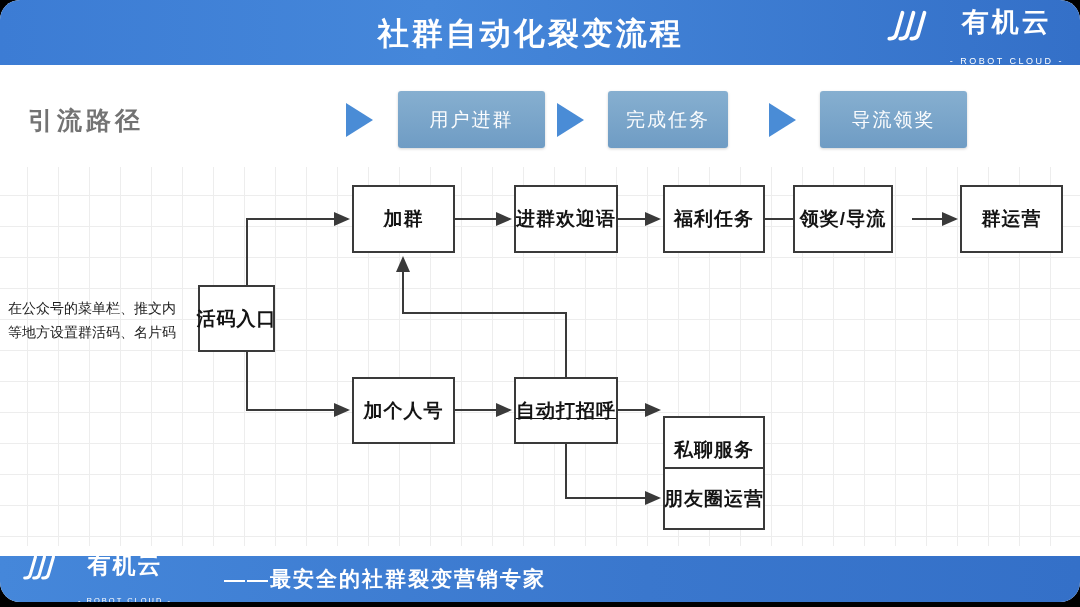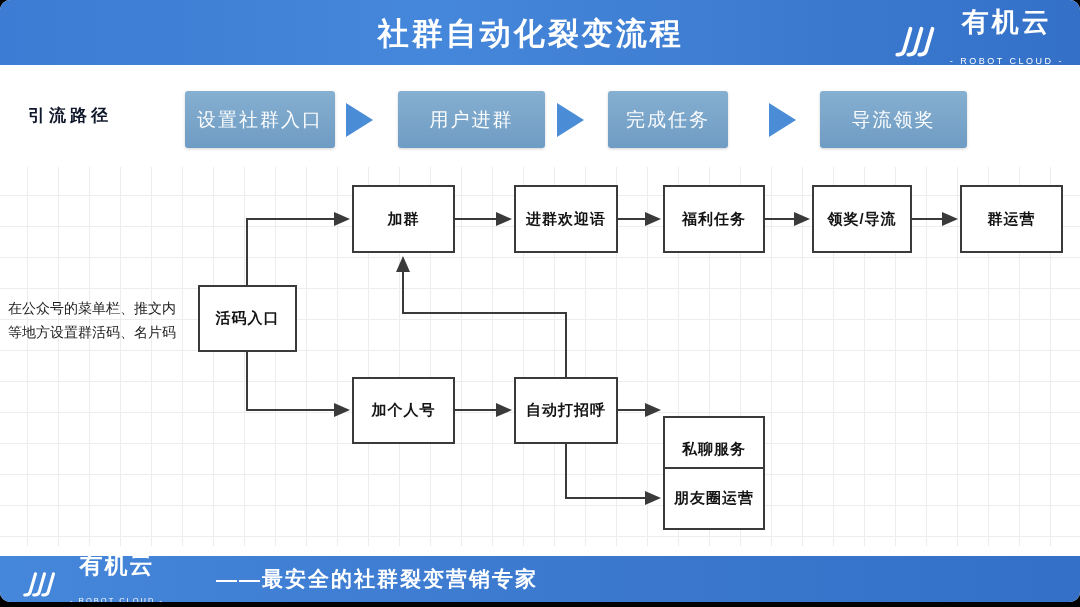--- a/index.html
+++ b/index.html
@@ -14,21 +14,21 @@
     height: 607px;
     background: #000;
     overflow: hidden;
   }
   .slide {
     position: absolute;
     top: 0; left: 0;
     width: 1080px;
     height: 602px;
     background: #fff;
-    border-radius: 10px;
+    border-radius: 20px;
     overflow: hidden;
   }
 
   
   .topbar {
     position: absolute;
     top: 0; left: 0;
     width: 1080px; height: 65px;
     background: linear-gradient(90deg, #3c7cd4 0%, #4587da 40%, #3470c8 100%);
   }
@@ -38,37 +38,37 @@
     left: 50%;
     transform: translateX(-53%);
     color: #fff;
     font-size: 31px;
     font-weight: bold;
     letter-spacing: 3px;
     white-space: nowrap;
   }
   .logo {
     display: flex;
-    align-items: flex-end;
-    gap: 12px;
+    align-items: flex-start;
+    gap: 20px;
     color: #fff;
   }
   .logo-top { position: absolute; right: 16px; top: 8px; }
   .logo-textcol { display: flex; flex-direction: column; align-items: center; }
   .logo-name { font-size: 27px; font-weight: bold; letter-spacing: 3px; line-height: 1.1; }
   .logo-sub  { font-size: 9px; letter-spacing: 2.5px; margin-top: 18px; white-space: nowrap; }
   .logo-top .logo-icon svg { width: 44px; height: 38px; }
 
   
   .path-label {
     position: absolute;
     top: 104px; left: 28px;
-    font-size: 17px;
+    font-size: 25px;
     font-weight: bold;
-    color: #0f172a;
+    color: #737373;
     letter-spacing: 4px;
     white-space: nowrap;
   }
   .step {
     position: absolute;
     top: 91px;
     height: 57px;
     background: linear-gradient(180deg, #86afd0 0%, #6f9cc4 100%);
     color: rgba(255,255,255,0.97);
     display: flex;
@@ -115,34 +115,34 @@
     pointer-events: none;
   }
 
   .node {
     position: absolute;
     background: #fff;
     border: 2px solid #3a3a3a;
     display: flex;
     align-items: center;
     justify-content: center;
-    font-size: 15px;
+    font-size: 19px;
     font-weight: 600;
     color: #141414;
     letter-spacing: 1px;
     white-space: nowrap;
   }
   .n-jiaqun      { left: 352px; top: 185px; width: 103px; height: 68px; }
   .n-huanying    { left: 514px; top: 185px; width: 104px; height: 68px; }
   .n-fuli        { left: 663px; top: 185px; width: 102px; height: 68px; }
-  .n-lingjiang   { left: 812px; top: 185px; width: 100px; height: 68px; }
+  .n-lingjiang   { left: 793px; top: 185px; width: 100px; height: 68px; }
   .n-qunyunying  { left: 960px; top: 185px; width: 103px; height: 68px; }
-  .n-huoma       { left: 198px; top: 285px; width:  99px; height: 67px; }
+  .n-huoma       { left: 198px; top: 285px; width:  77px; height: 67px; }
   .n-jiageren    { left: 352px; top: 377px; width: 103px; height: 67px; }
-  .n-dazhaohu    { left: 514px; top: 377px; width: 104px; height: 67px; }
+  .n-dazhaohu    { left: 514px; top: 377px; width: 104px; height: 67px; text-decoration: underline; }
   .n-siliao      { left: 663px; top: 377px; width: 102px; height: 67px; margin-top: 39px; }
   .n-pengyouquan { left: 663px; top: 467px; width: 102px; height: 63px; }
 
   .side-note {
     position: absolute;
     left: 8px; top: 296px;
     width: 188px;
     font-size: 14px;
     line-height: 24px;
     color: #1c1c1c;
@@ -198,21 +198,20 @@
           </svg>
         </span>
         <span class="logo-textcol">
           <span class="logo-name">有机云</span>
           <span class="logo-sub">- ROBOT CLOUD -</span>
         </span>
       </div>
     </header>
 
     <div class="path-label">引流路径</div>
-    <div class="step step-1">设置社群入口</div>
     <div class="step-arrow arrow-1"></div>
     <div class="step step-2">用户进群</div>
     <div class="step-arrow arrow-2"></div>
     <div class="step step-3">完成任务</div>
     <div class="step-arrow arrow-3"></div>
     <div class="step step-4">导流领奖</div>
 
     <div class="grid-area"></div>
 
     <svg class="connectors" viewBox="0 0 1080 602">

